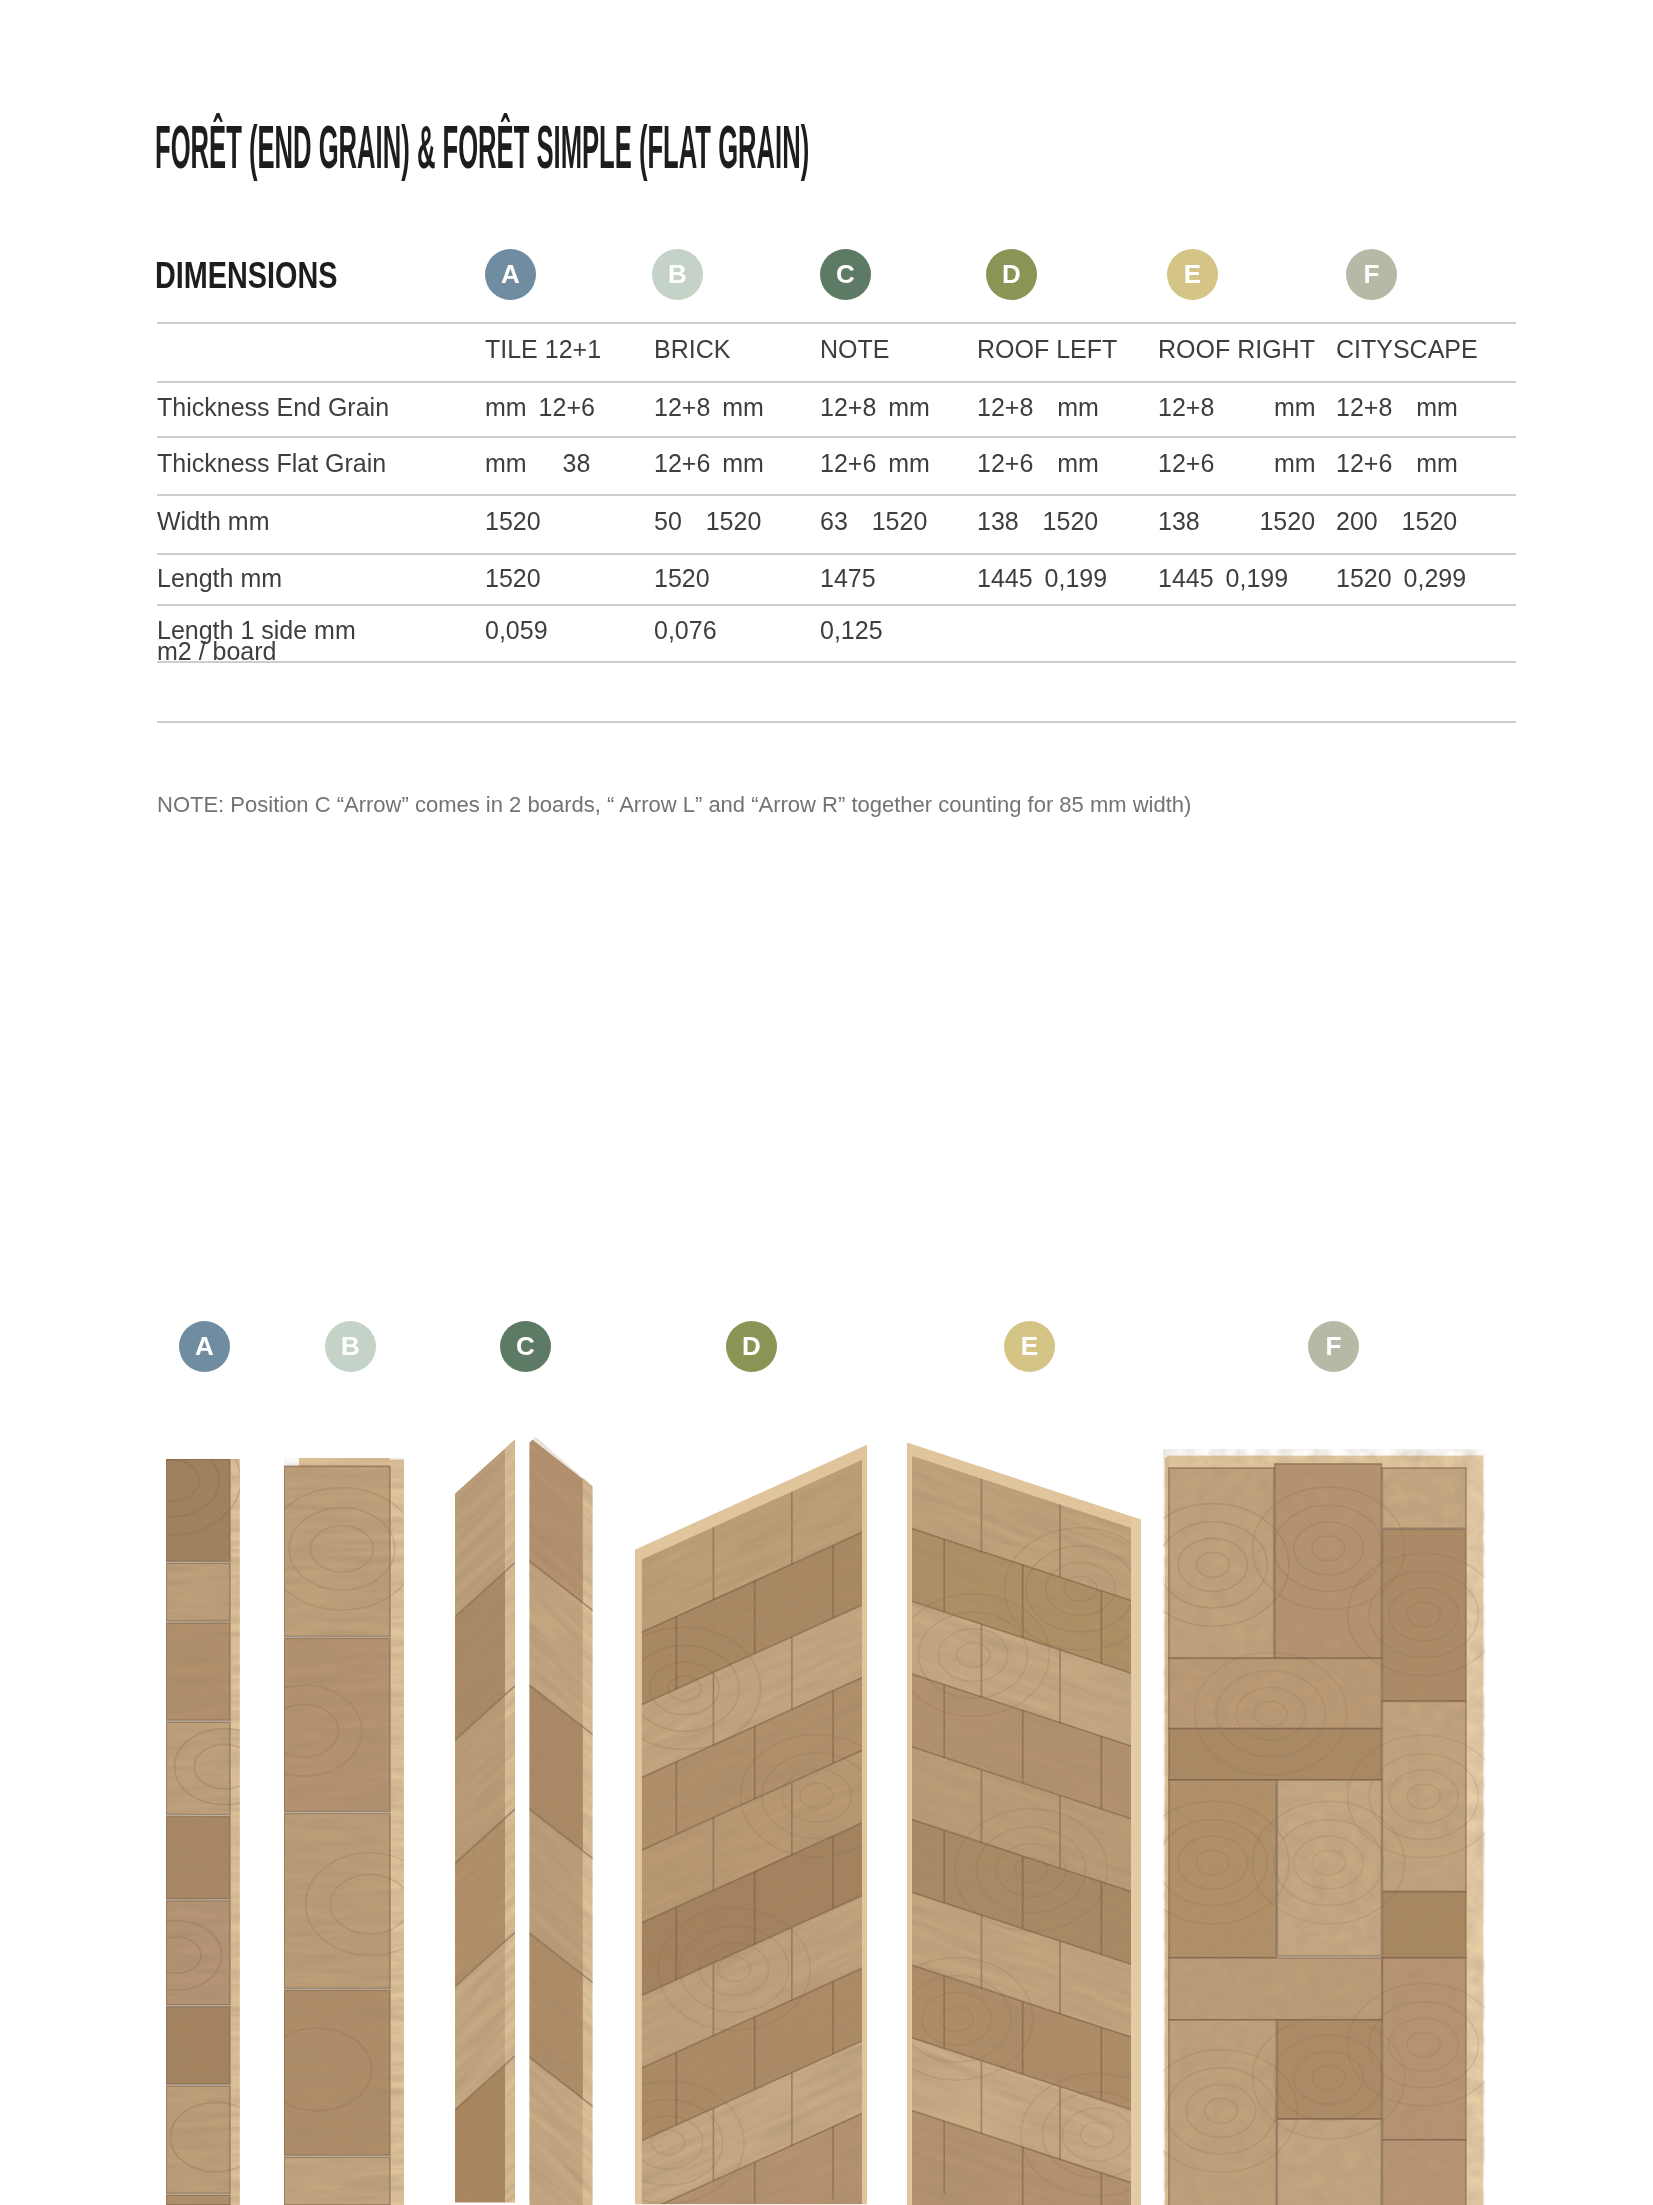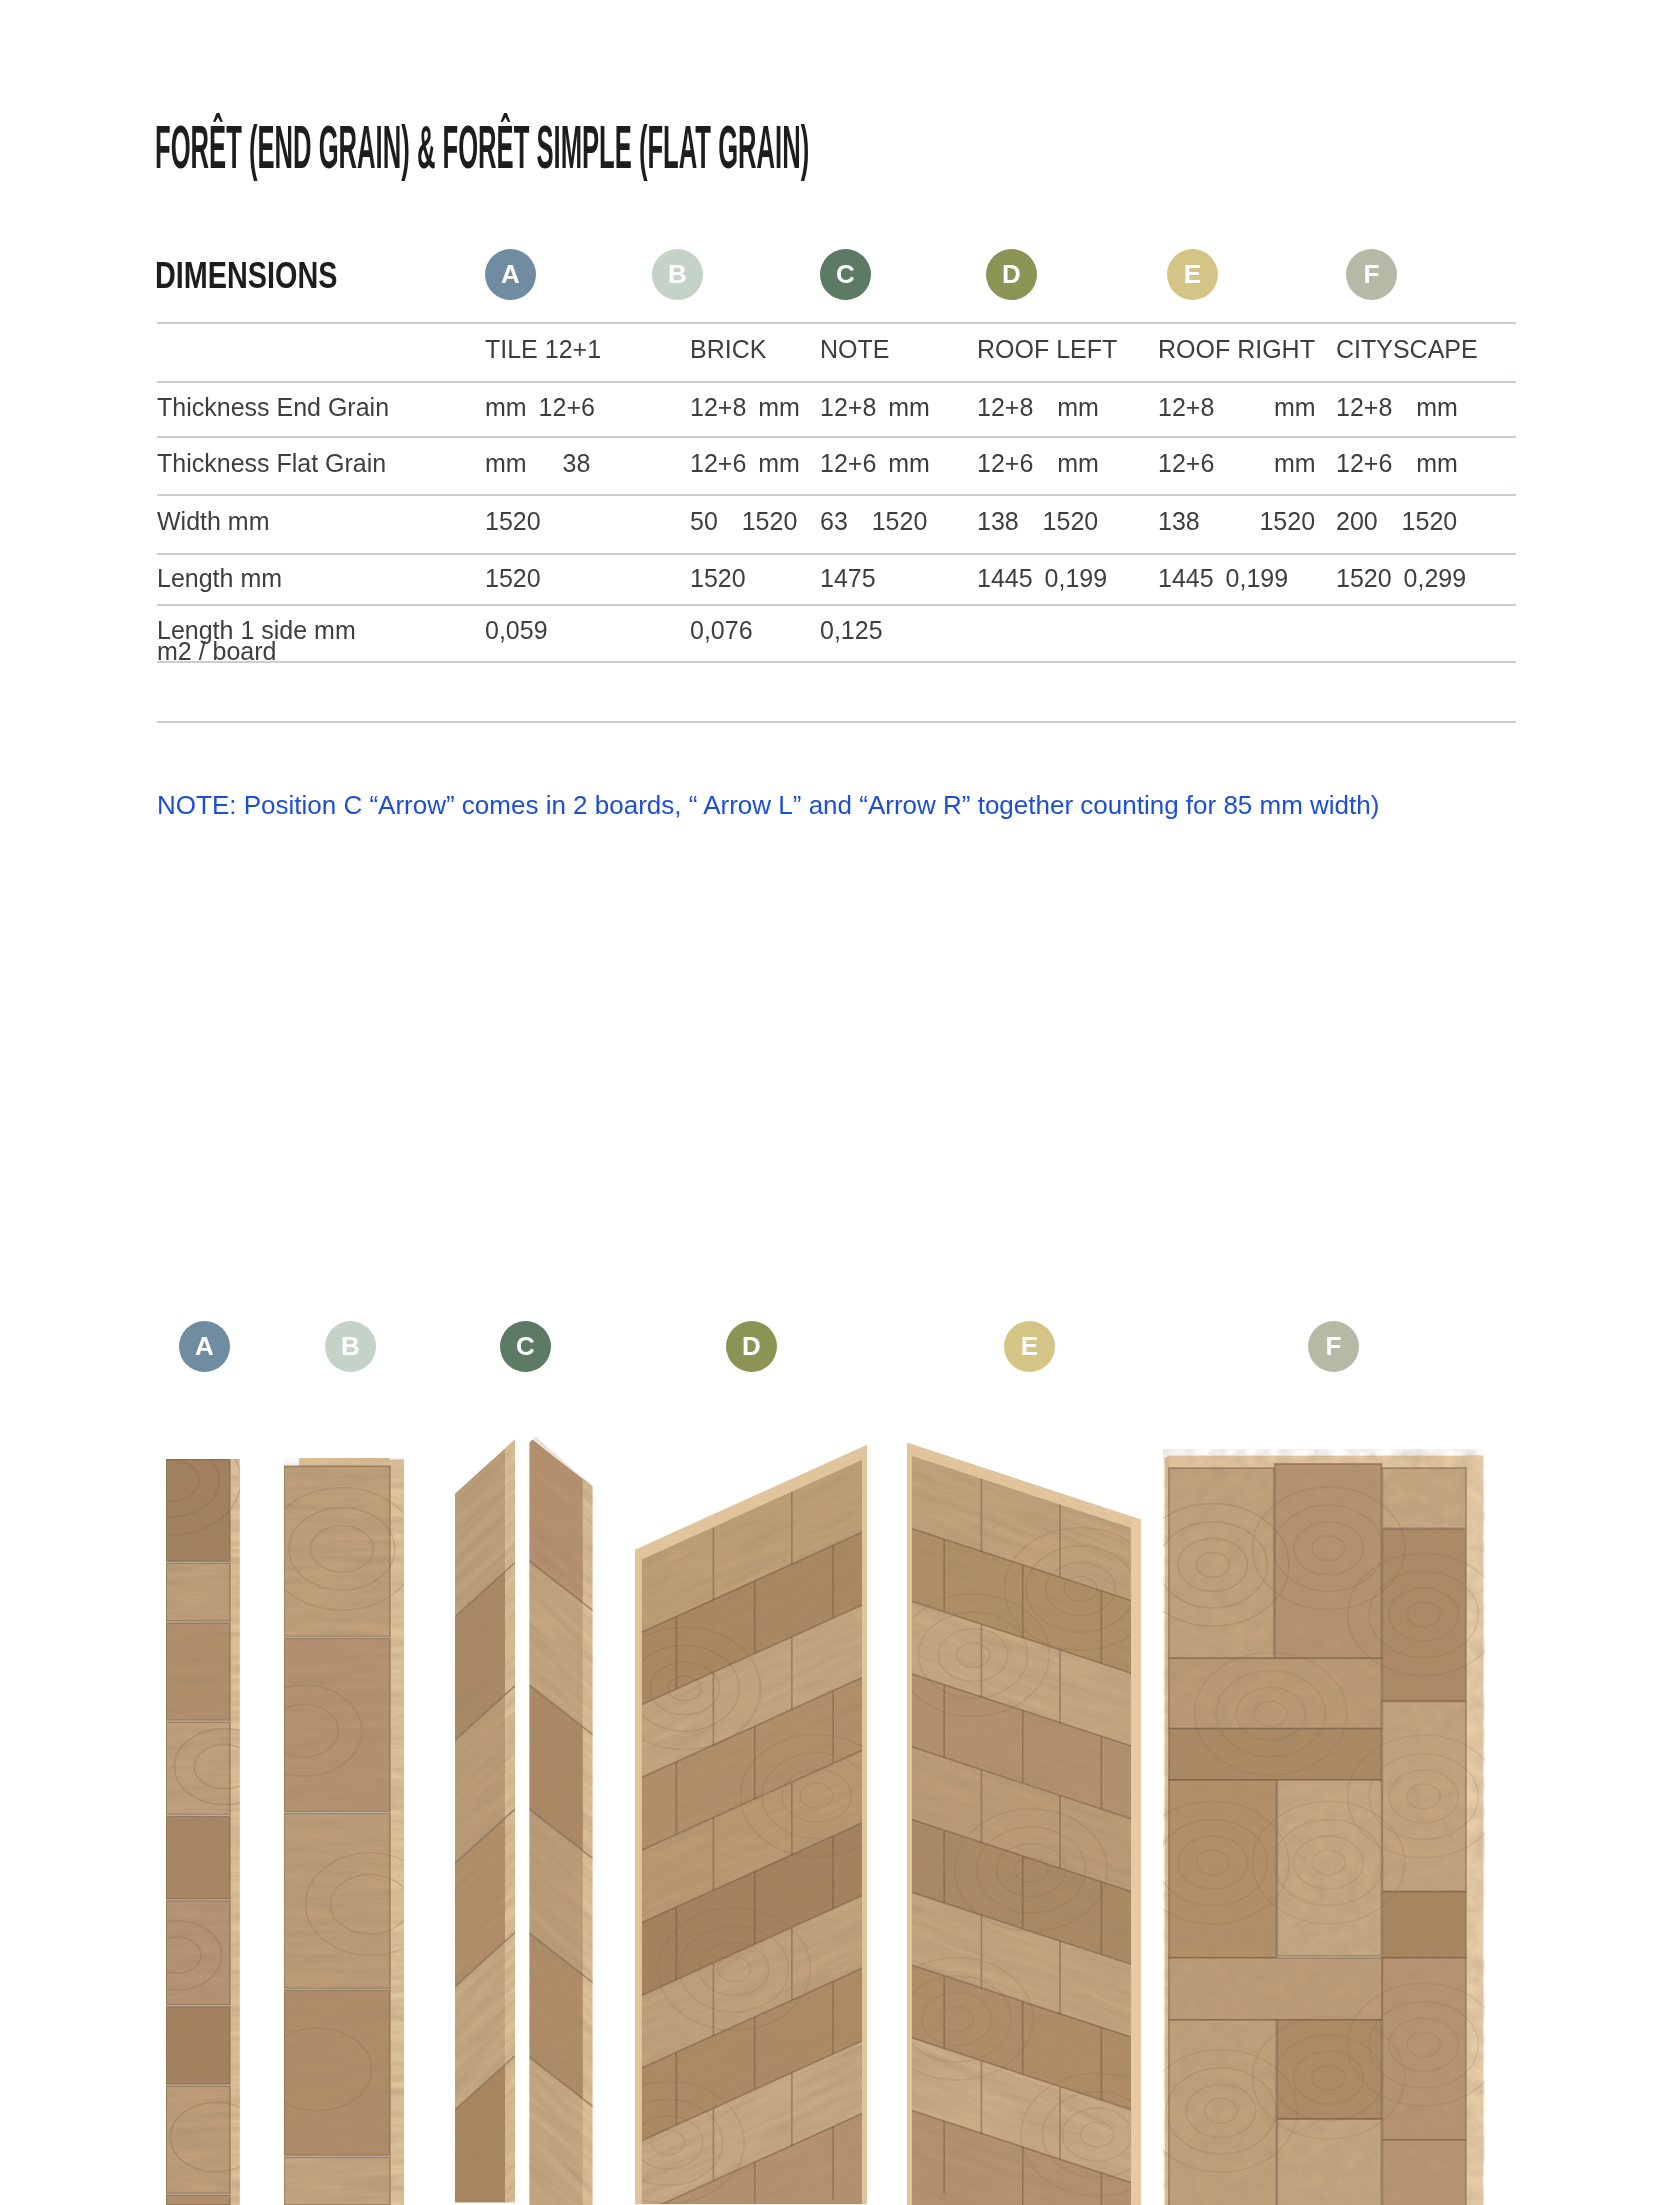--- a/index.html
+++ b/index.html
@@ -14,24 +14,24 @@
   .bu-a{left:485px;top:249px}.bu-b{left:652px;top:249px}.bu-c{left:820px;top:249px}
   .bu-d{left:986px;top:249px}.bu-e{left:1167px;top:249px}.bu-f{left:1346px;top:249px}
   .bl-a{left:179px;top:1321px}.bl-b{left:325px;top:1321px}.bl-c{left:500px;top:1321px}
   .bl-d{left:726px;top:1321px}.bl-e{left:1004px;top:1321px}.bl-f{left:1308px;top:1321px}
   .rule{position:absolute;left:157px;width:1359px;height:1.7px;background:#c9cfca;}
   .ry1{top:322px}.ry2{top:381px}.ry3{top:436px}.ry4{top:494px}
   .ry5{top:553px}.ry6{top:604px}.ry7{top:661px}.ry8{top:721px}
   .hcell,.cell,.rlabel{position:absolute;font-size:25px;line-height:30px;white-space:pre;color:#3e3e3d;}
   .cell{word-spacing:5px;text-align:right;}
   .rlabel,.cx0{left:157px}
-  .cx1{left:485px}.cx2{left:690px}.cx3{left:820px}.cx4{left:977px}.cx5{left:1158px}.cx6{left:1336px}
+  .cx1{left:485px}.cx2{left:654px}.cx3{left:820px}.cx4{left:977px}.cx5{left:1158px}.cx6{left:1336px}
   .ty-h{top:334px}.ty-1{top:392px}.ty-2{top:448px}.ty-3{top:506px}
   .ty-4{top:563px}.ty-5{top:615px}.ty-6{top:636px}
-  .note{position:absolute;left:157px;font-size:26px;line-height:28px;color:#1d4ed8;white-space:pre-wrap;}
+  .note{position:absolute;left:157px;font-size:22px;line-height:28px;color:#737373;white-space:pre-wrap;}
   .n1{top:791px}.n2{top:828px}
   .art{position:absolute;display:block;}
 </style>
 </head>
 <body>
 
 <div class="page">
 
   <div class="title">FORÊT (END GRAIN) &amp; FORÊT SIMPLE (FLAT GRAIN)</div>
 

